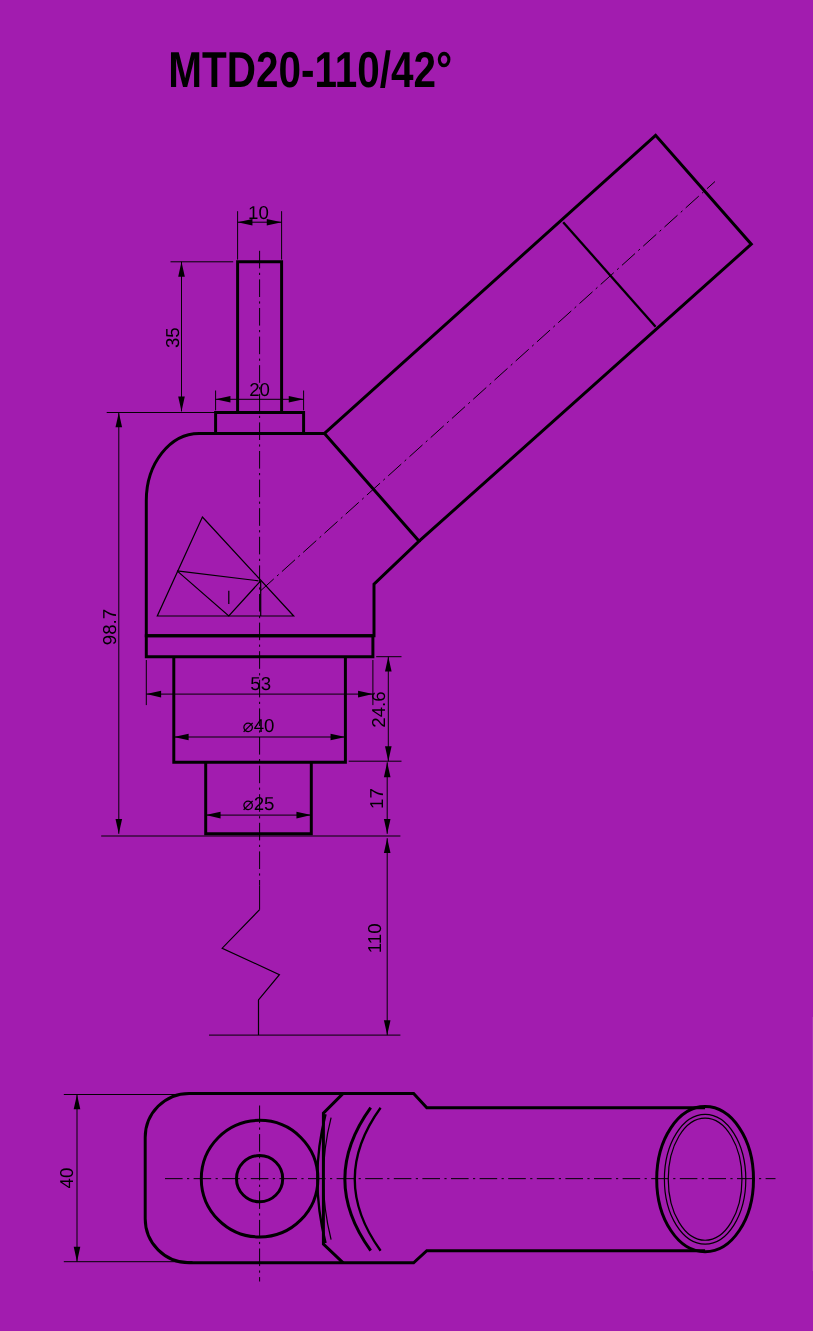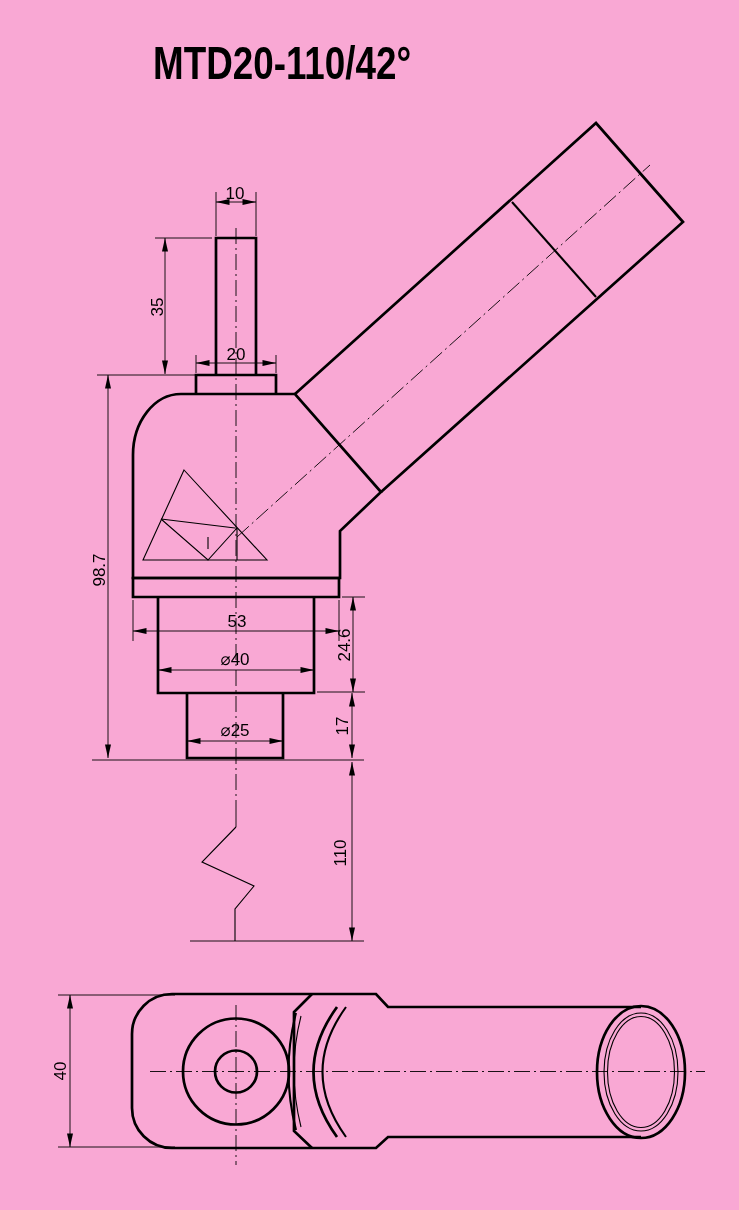--- a/index.html
+++ b/index.html
@@ -1,16 +1,16 @@
 <!DOCTYPE html>
 <html><head>
 <meta charset="utf-8">
 <style>
   html,body{margin:0;padding:0;background:#fff;}
-  #page{position:relative;width:739px;height:1210px;background:#f9a8d4;overflow:hidden;
+  #page{position:relative;width:739px;height:1210px;background:#a21caf;overflow:hidden;
         font-family:"Liberation Sans",sans-serif;text-decoration:underline;}
   #title{position:absolute;left:153px;top:36px;font-size:46px;font-weight:700;color:#000;
          letter-spacing:0px;transform:scaleX(0.80);transform-origin:left top;white-space:nowrap;}
   svg{position:absolute;left:0;top:0;}
   .thick{stroke:#000;stroke-width:2.7;fill:none;stroke-linejoin:miter;stroke-linecap:butt;}
   .med{stroke:#000;stroke-width:2.1;fill:none;}
   .thin{stroke:#000;stroke-width:1.1;fill:none;}
   .dim{stroke:#000;stroke-width:0.9;fill:none;}
   .cl{stroke:#000;stroke-width:0.9;fill:none;stroke-dasharray:16 4 2 4;}
   .dimtext{font-family:"Liberation Sans","DejaVu Sans",sans-serif;font-size:17px;fill:#000;font-weight:400;}

